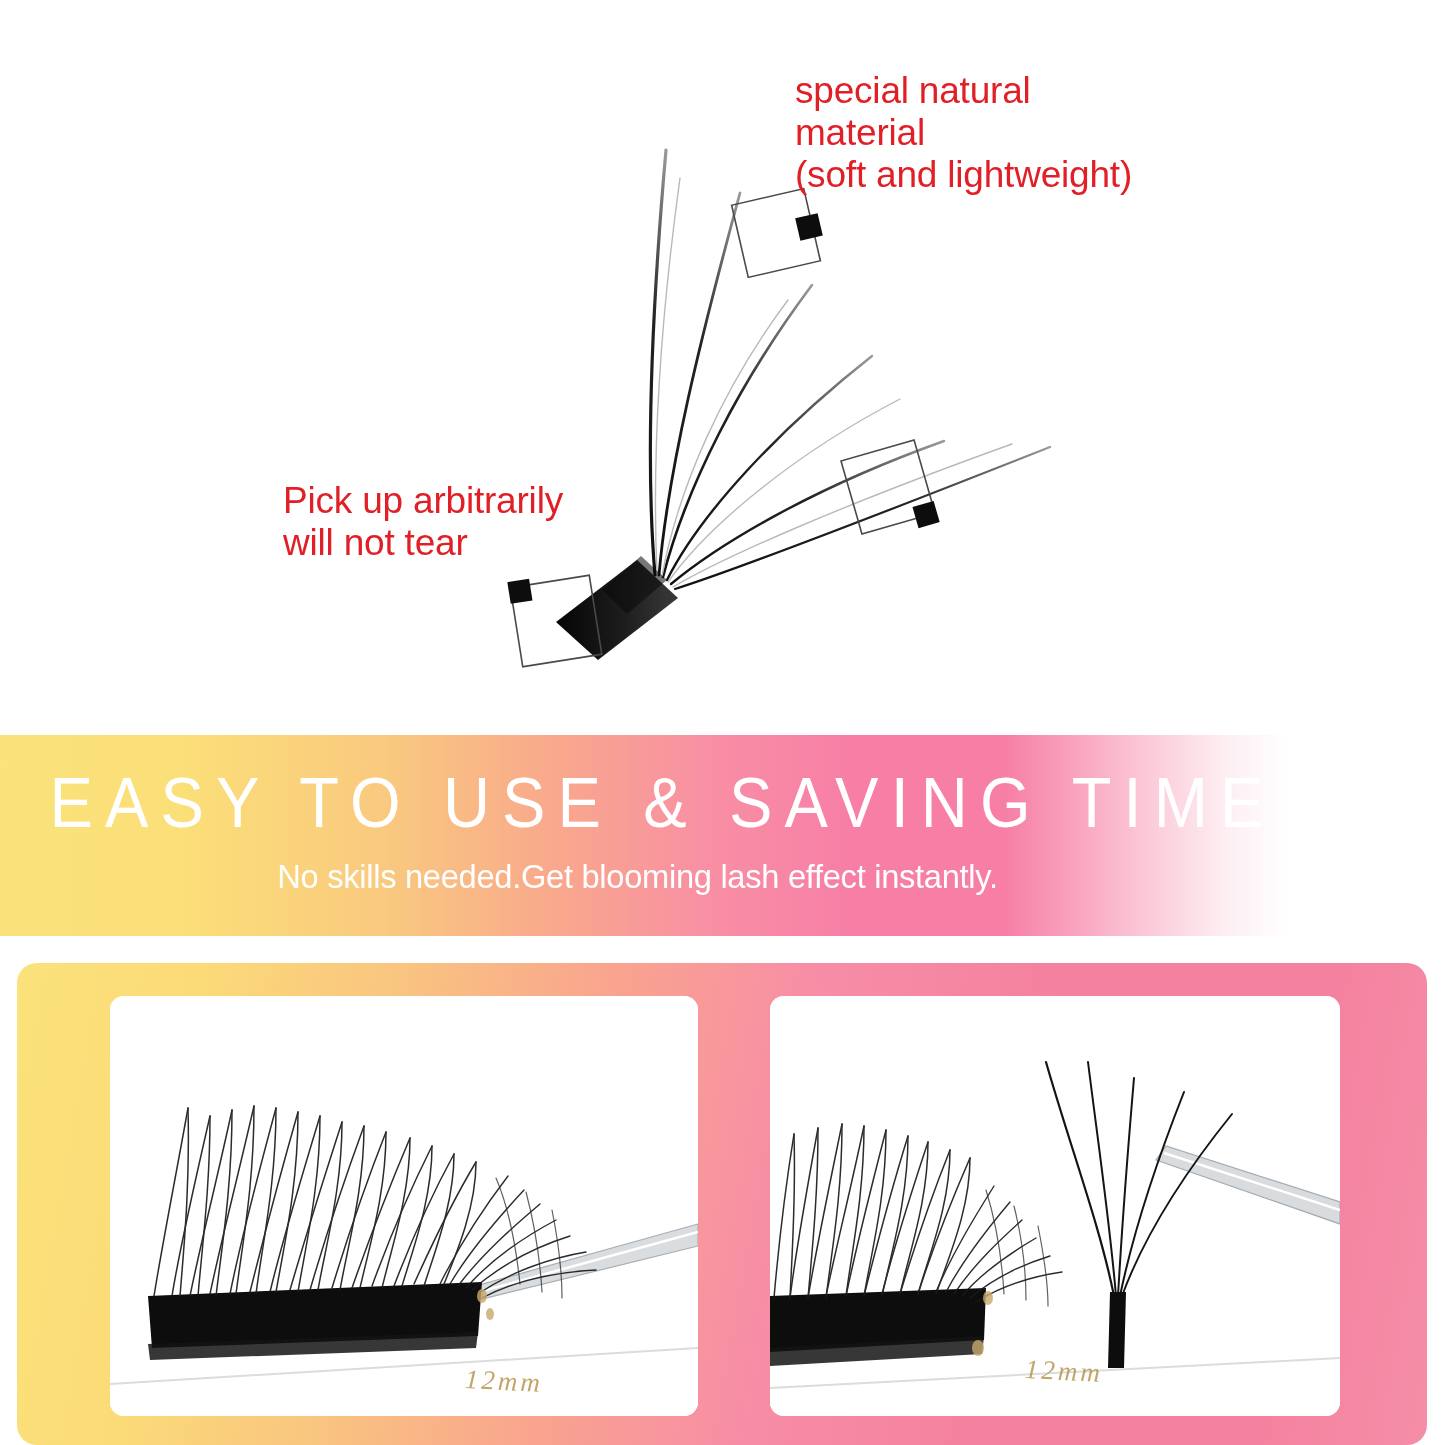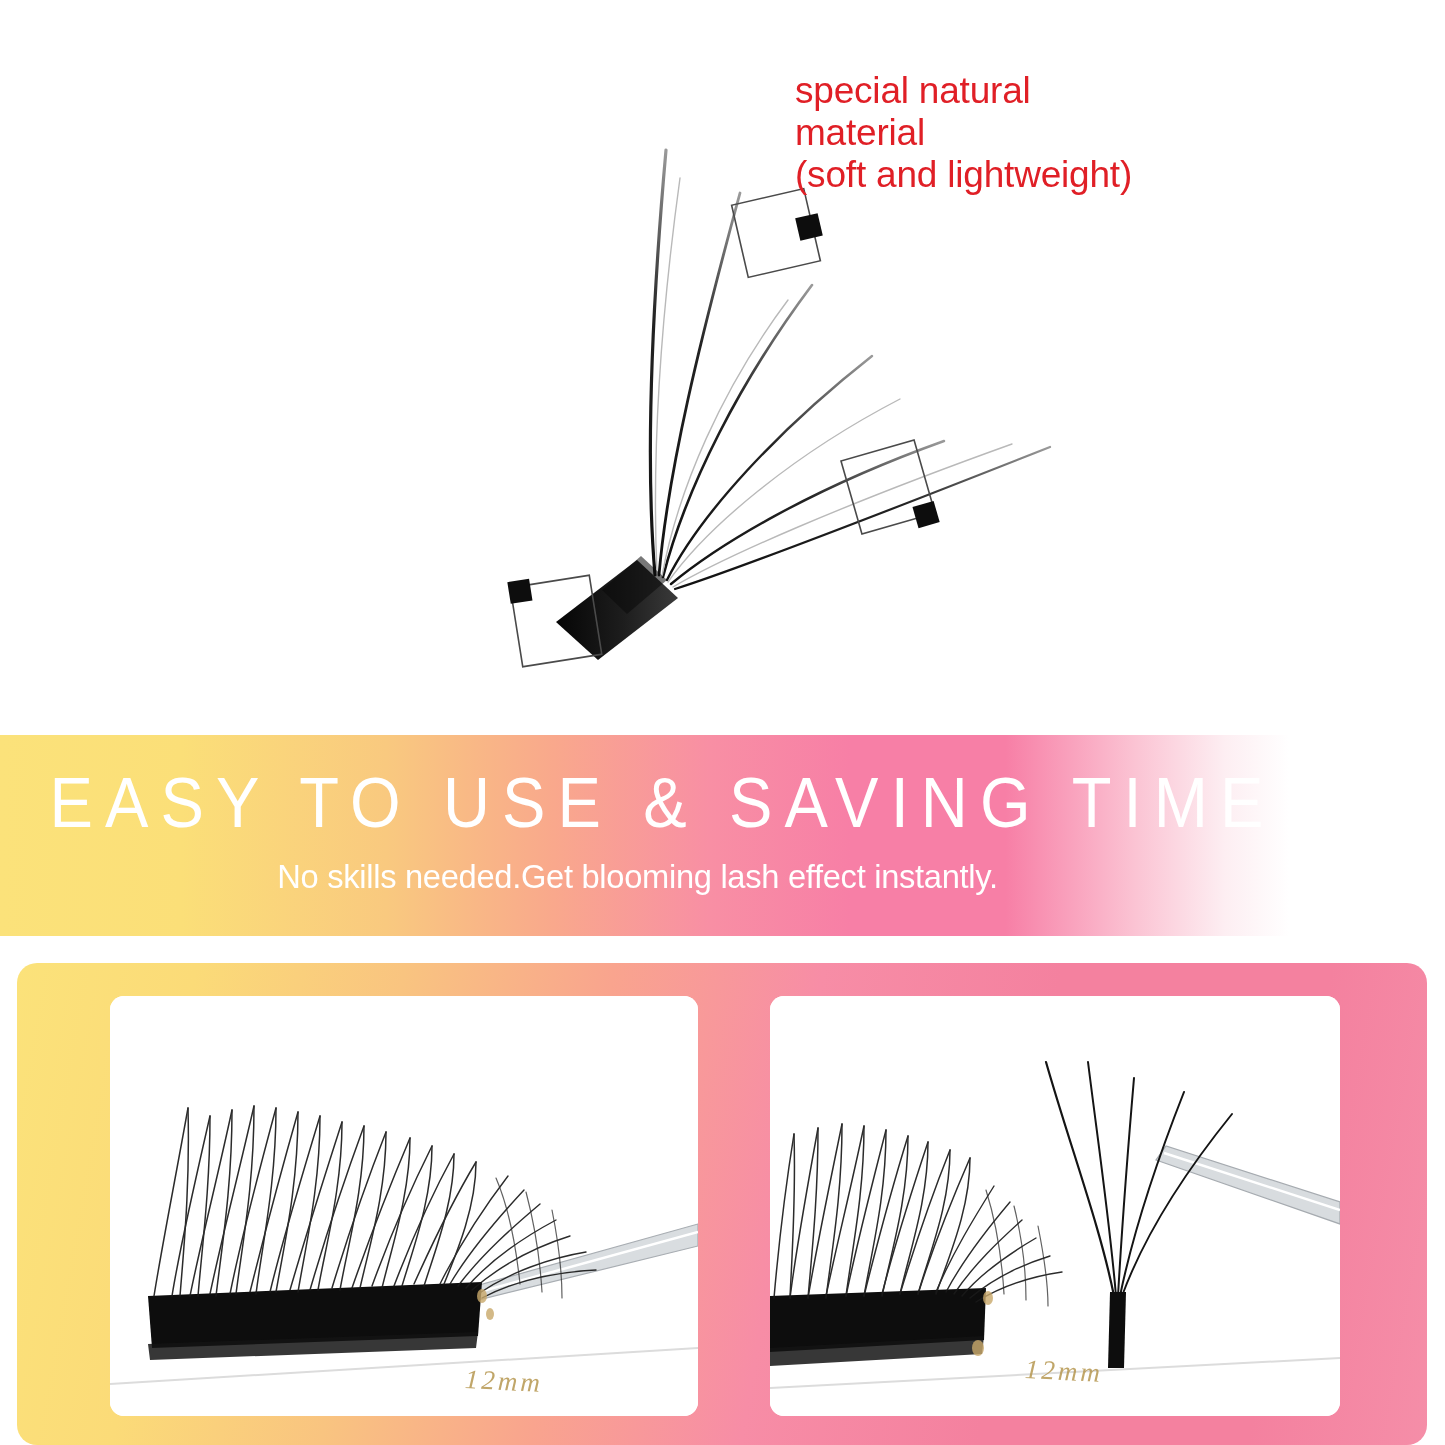--- a/index.html
+++ b/index.html
@@ -160,20 +160,22 @@
 
     <g transform="translate(556,621) rotate(-9)">
       <rect x="-40" y="-40" width="80" height="80" fill="none" stroke="#4a4a4a" stroke-width="1.6"></rect>
       <rect x="-42" y="-46" width="22" height="22" fill="#0d0d0d"></rect>
     </g>
   </svg>
 
   <div class="callout" id="callout-material">special natural material
 (soft and lightweight)</div>
 
+  <div class="callout" id="callout-pickup">Pick up arbitrarily
+will not tear</div>
 
 </div>
 
 <div id="banner-section">
   <div id="banner-title">EASY TO USE &amp; SAVING TIME</div>
   <div id="banner-subtitle">No skills needed.Get blooming lash effect instantly.</div>
 </div>
 
 <div id="photos-section">
 

